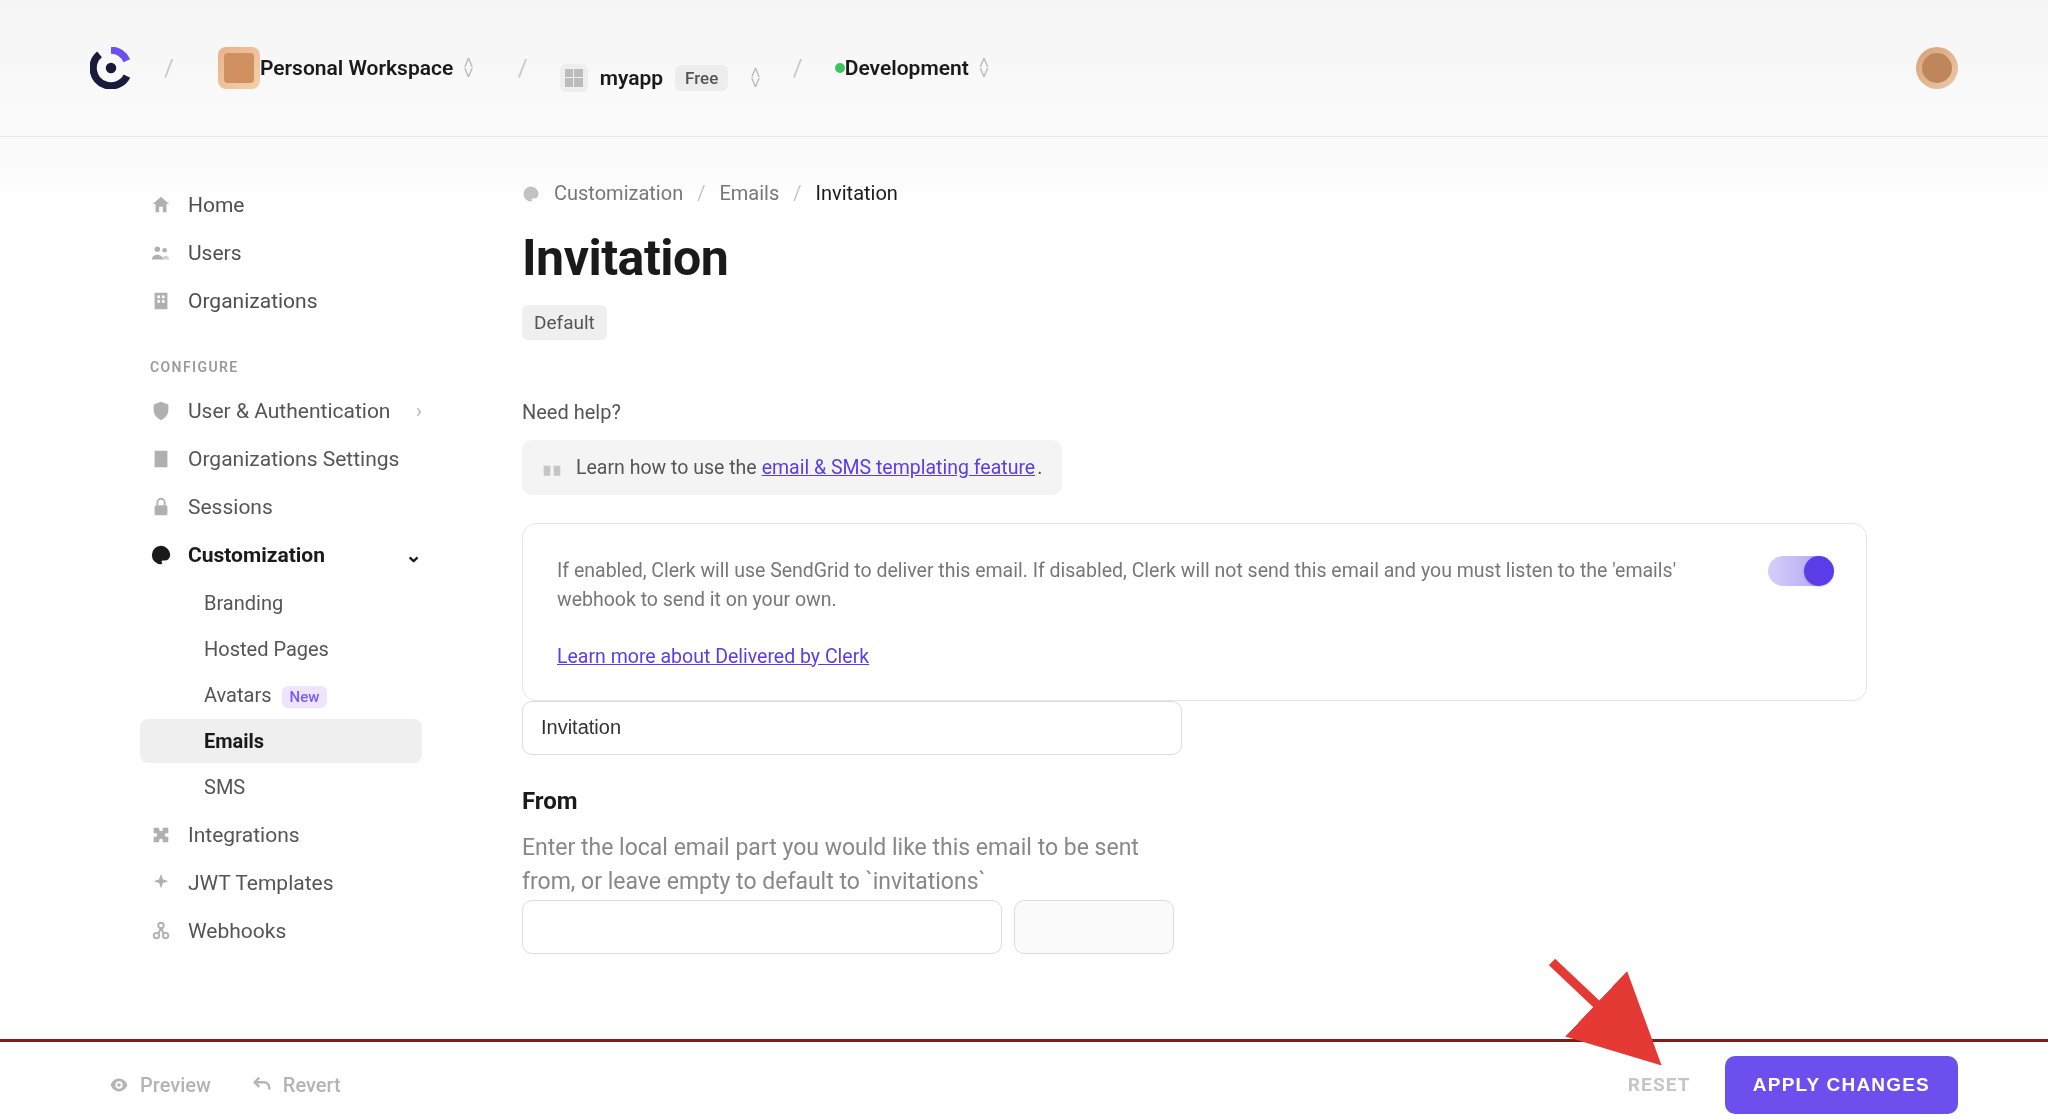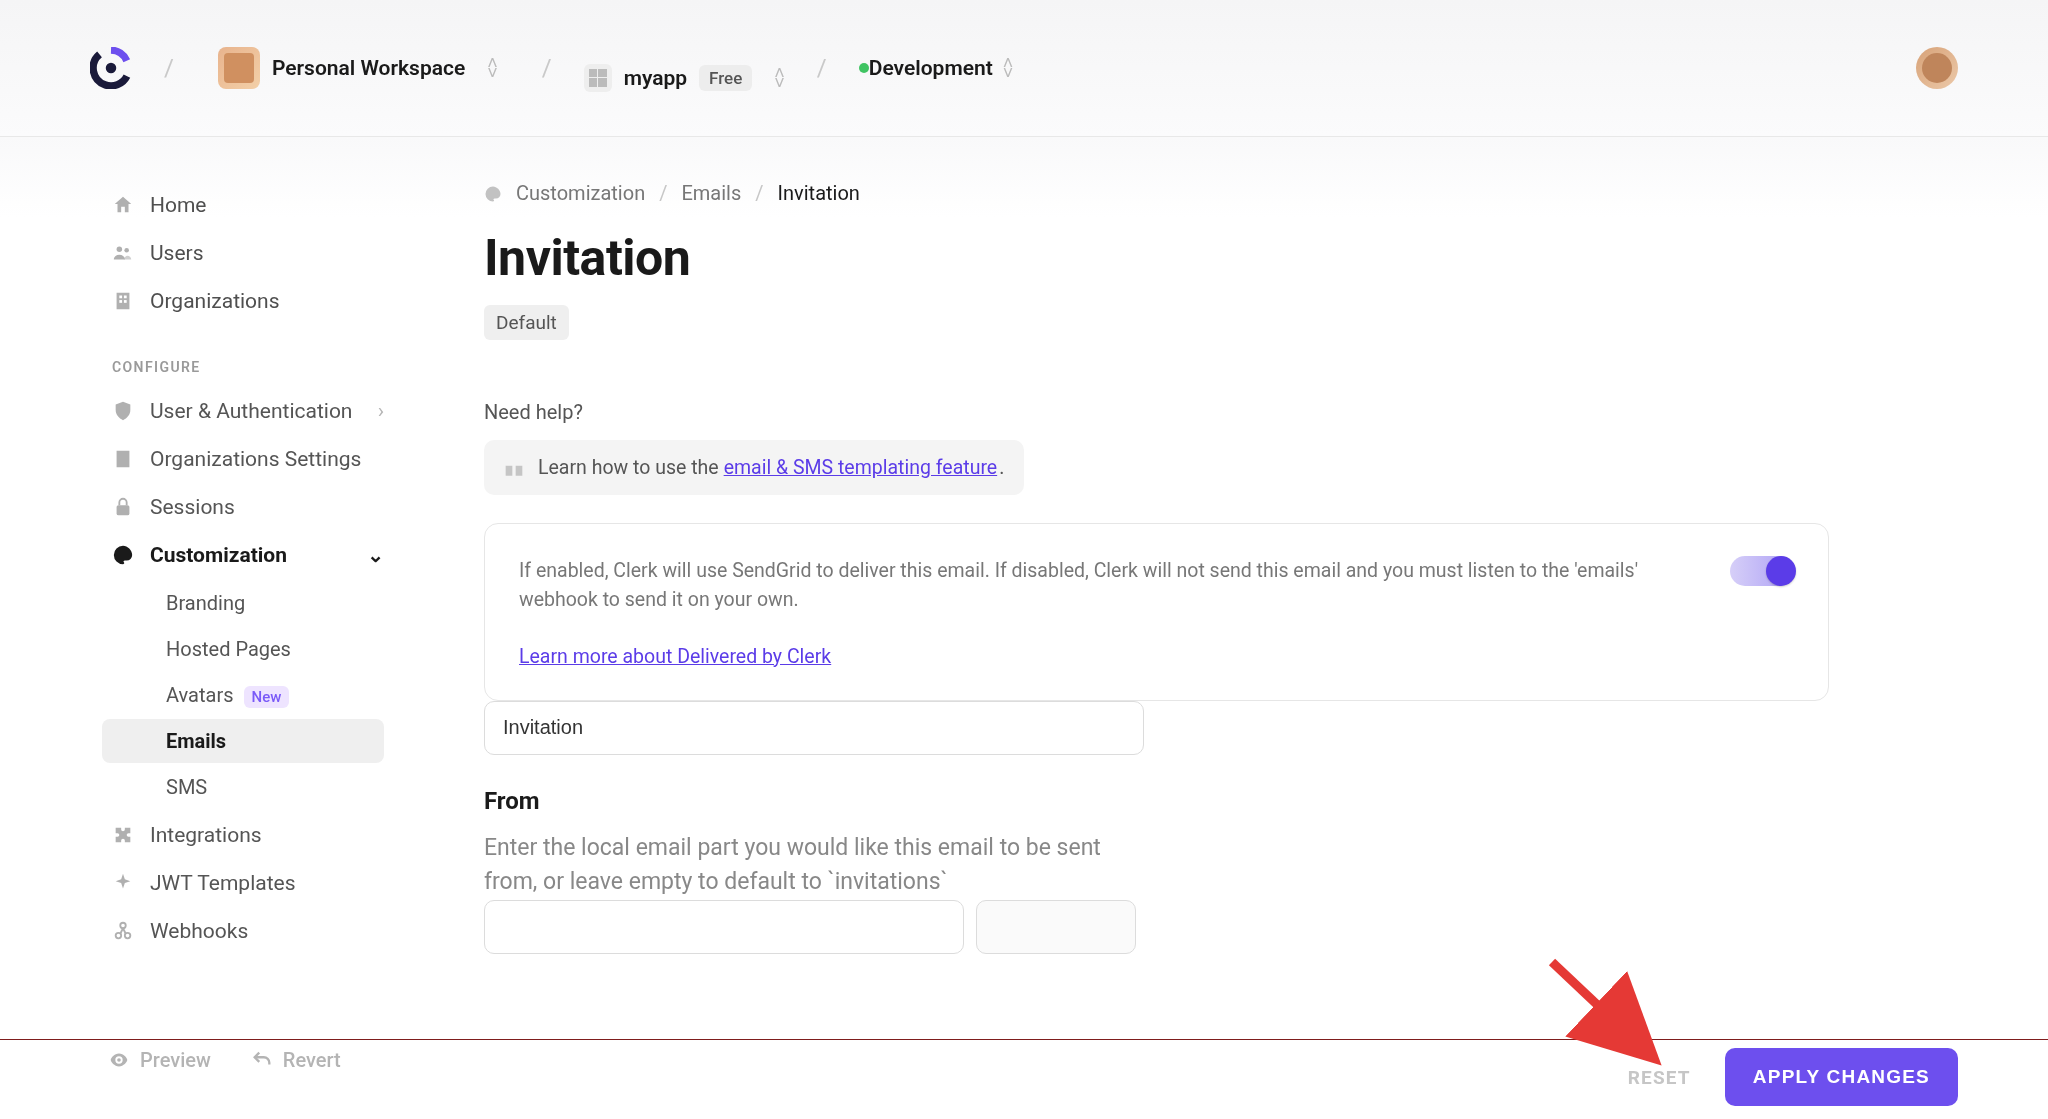--- a/index.html
+++ b/index.html
@@ -20,41 +20,41 @@
     padding: 0 90px;
     gap: 18px;
     background: linear-gradient(#f5f5f6, #fbfbfc);
   }
   .logo-mark {
     width: 42px; height: 42px;
     display:flex; align-items:center; justify-content:center;
   }
   .crumb-sep { color: #c9c9c9; font-size: 24px; padding: 0 14px; }
   .ws-switch {
-    display:flex; align-items:center; gap:12px;
+    display:flex; align-items:center; 
     padding: 6px 12px; border-radius: 8px;
   }
   .ws-avatar { width:42px; height:42px; border-radius:8px; background:linear-gradient(135deg,#e8b38d,#f3d0a8); display:flex; align-items:center; justify-content:center; overflow:hidden; }
   .ws-avatar-inner { width:30px; height:30px; background:#d09060; border-radius:4px; }
   .ws-label { font-weight:600; font-size:21px; }
   .chev-updn { color:#bbb; font-size:18px; margin-left:10px; display:flex; flex-direction:column; line-height:10px; }
   .app-switch { display:flex; align-items:center; gap:12px;margin-top:19px; }
   .app-icon { width:28px; height:28px; border-radius:6px; background:#eee; display:flex; align-items:center; justify-content:center; }
   .app-icon-inner { display:grid; grid-template-columns:1fr 1fr; grid-template-rows:1fr 1fr; width:18px; height:18px; gap:1px;}
   .app-icon-inner div { background:#bbb;}
   .app-name { font-weight:600; font-size:21px; }
   .pill-free { background:#ededed; color:#555; font-size:17px; padding:3px 10px; border-radius:6px; font-weight:500;}
   .env-switch { display:flex; align-items:center; }
   .env-dot { width:10px; height:10px; border-radius:50%; background:#40c463; }
   .env-name { font-weight:600; font-size:21px; }
   .user-avatar { margin-left:auto; width:42px; height:42px; border-radius:50%; background:linear-gradient(135deg,#d7a278,#ecc9a9); overflow:hidden; display:flex; align-items:center; justify-content:center;}
   .user-avatar-inner { width:30px; height:30px; background:#bf855b; border-radius:50%; }
 
   .body-wrap { display:flex; height: calc(100% - 137px - 80px); background:linear-gradient(#f9f9fa,#ffffff 80px); }
-  .sidebar { width: 420px; padding: 44px 36px 0 112px; }
+  .sidebar { width: 420px; padding: 44px 36px 0 112px; margin-left: 38px; }
   .side-item { display:flex; align-items:center; gap:16px; padding: 12px 0; color:#555; font-size:21px; cursor:pointer;}
   .side-item.top { color:#4f4f4f; }
   .side-icon { width:22px; height:22px; color:#b0b0b0; display:flex; align-items:center; justify-content:center; flex-shrink:0;}
   .side-icon svg { width:22px; height:22px; }
   .side-section-label { font-size:14px; letter-spacing:1.4px; color:#9a9a9a; font-weight:600; padding: 34px 0 12px; }
   .side-item .chev { margin-left:auto; color:#b5b5b5; }
   .side-item.active { color:#1a1a1a; font-weight:700; }
   .side-item.active .side-icon { color:#1a1a1a; }
   .side-sub { padding-left: 40px; }
   .side-sub-item { padding: 10px 14px; font-size:20px; color:#555; cursor:pointer; border-radius:8px; margin:2px 0;}
@@ -80,22 +80,22 @@
   .toggle { margin-left:auto; width:64px; height:30px; border-radius:999px; background:linear-gradient(90deg,#d6cff8,#ada0f5); position:relative; flex-shrink:0;}
   .toggle-knob { width:30px; height:30px; border-radius:50%; background:#5b3ce8; position:absolute; right:-2px; top:0px; box-shadow:0 1px 2px rgba(0,0,0,.2);}
   .section-label { font-size:24px; font-weight:700; margin-top:32px; margin-bottom:16px; }
   .text-input { width:660px; height:54px; border:1px solid #dcdcdc; border-radius:10px; padding:0 18px; font-size:20px; color:#333; }
   .helper-txt { font-size:23px; color:#888; line-height:1.5; max-width:640px; }
   .from-row { display:flex; gap:12px; }
   .from-domain { height:54px; min-width:160px; border:1px solid #dcdcdc; border-radius:10px; background:#fafafa; }
 
   .bottombar {
     position:absolute; left:0; right:0; bottom:0; height:80px;
-    border-top:1px solid #7f1d1d; background:#fff;
-    display:flex; align-items:flex-start; padding:8px 90px 0 108px;
+    border-top:3px solid #7f1d1d; background:#fff;
+    display:flex; align-items:center; padding:8px 90px 0 108px;
   }
   .bb-left { display:flex; gap:40px; align-items:center;}
   .bb-btn { display:flex; align-items:center; gap:10px; color:#b4b4b4; font-size:20px; font-weight:500; cursor:pointer;}
   .bb-btn .ico { width:22px; height:22px; }
   .bb-right { margin-left:auto; display:flex; align-items:center; gap:34px;}
   .reset-btn { color:#c6c6c6; font-size:19px; font-weight:700; letter-spacing:1.2px; cursor:pointer;}
   .apply-btn { background:#6d4fee; color:#fff; font-size:19px; font-weight:700; letter-spacing:1.2px; padding:18px 28px; border-radius:10px; cursor:pointer; border:none;}
 
   .red-arrow { position:absolute; width:110px; height:100px; pointer-events:none; left:1547px; top:957px;}
   .red-arrow svg { width:100%; height:100%; overflow:visible;}

